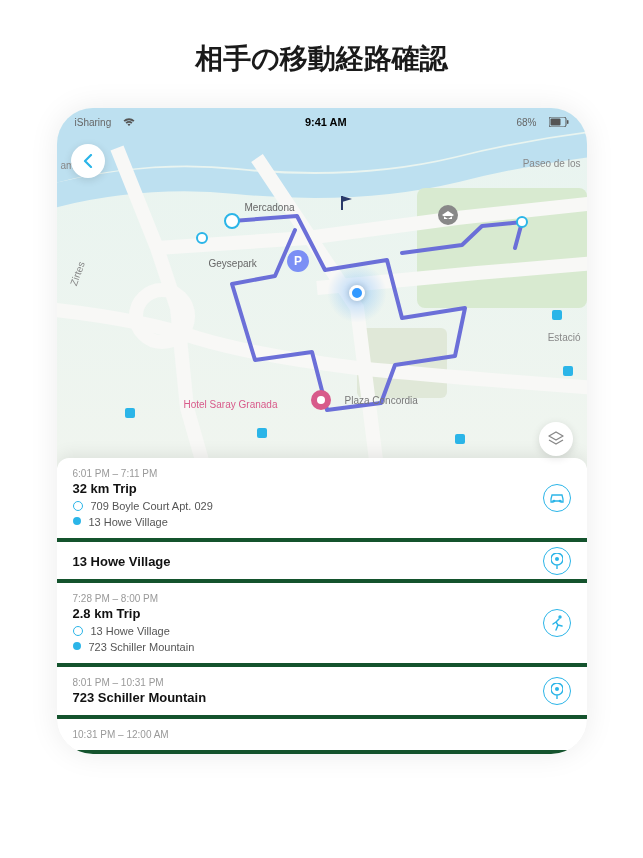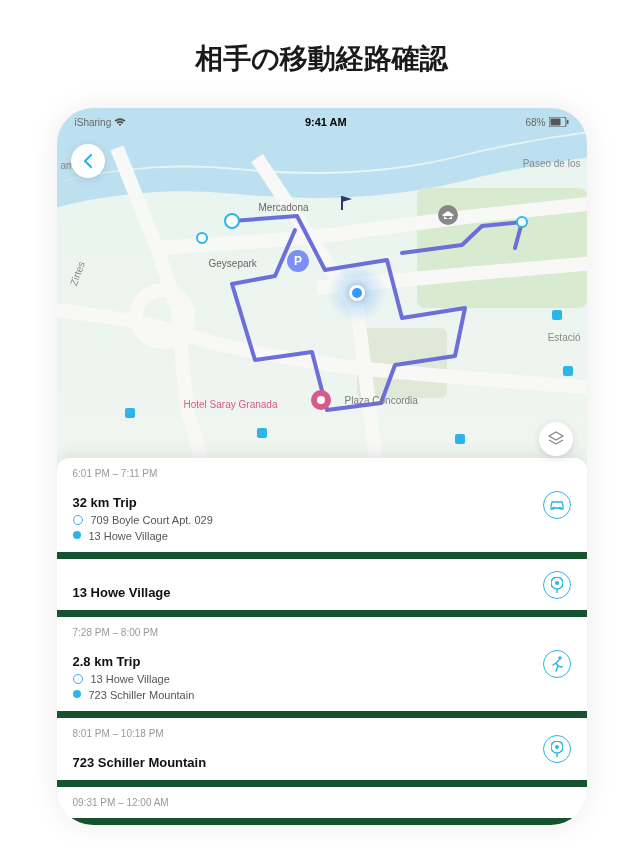--- a/index.html
+++ b/index.html
@@ -30,21 +30,21 @@
   display: flex;
   align-items: center;
   justify-content: space-between;
   padding: 8px 18px 4px;
   font-size: 10px;
   color: #666;
   position: absolute;
   top: 0; left: 0; right: 0;
   z-index: 10;
 }
-.status-left, .status-right { display: flex; align-items: center; gap: 3px; }
+.status-left, .status-right { display: flex; align-items: center; gap: 12px; }
 .status-center { font-weight: 600; color: #000; font-size: 11px; }
 .battery-icon { display: inline-flex; align-items: center; }
 .map-area {
   height: 360px;
   background: linear-gradient(180deg, #e8f4f0 0%, #f0f5ef 100%);
   position: relative;
   overflow: hidden;
 }
 .map-svg { position: absolute; top: 0; left: 0; width: 100%; height: 100%; }
 .map-label {
@@ -117,25 +117,25 @@
 }
 .calendar-icon {
   width: 28px; height: 28px;
   border: 1.5px solid #2bb5e8;
   border-radius: 6px;
   display: flex; align-items: center; justify-content: center;
 }
 .date-text { font-size: 13px; font-weight: 600; color: #222; }
 .timeline-item {
   padding: 10px 16px 10px 16px;
-  border-bottom: 7px solid #14532d;
+  border-bottom: 4px solid #14532d;
   position: relative;
 }
 .time-range { font-size: 10px; color: #999; }
-.trip-title { font-size: 13px; font-weight: 700; color: #111; margin-top: 16px; }
+.trip-title { font-size: 13px; font-weight: 700; color: #111; margin-top: 2px; }
 .location-row {
   display: flex; align-items: center; gap: 8px;
   margin-top: 4px; font-size: 11px; color: #555;
 }
 .loc-bullet {
   width: 10px; height: 10px; border: 1.5px solid #2bb5e8; border-radius: 50%;
   flex-shrink: 0;
 }
 .loc-pin {
   width: 8px; height: 10px;
@@ -213,21 +213,21 @@
         <rect x="506" y="258" width="10" height="10" rx="2"></rect>
       </g>
 
       <g transform="translate(285,88)">
         <line x1="0" y1="0" x2="0" y2="14" stroke="#2a3a6a" stroke-width="2"></line>
         <path d="M0 0 L10 3 L0 6 Z" fill="#2a3a6a"></path>
       </g>
     </svg>
 
     <span class="map-label" style="top:52px; left:4px;">amar</span>
-    <span class="map-label" style="top:94px; left:202px; color:#666; font-weight:500;">Mercadona</span>
+    <span class="map-label" style="top:94px; left:188px; color:#666; font-weight:500;">Mercadona</span>
     <span class="map-label" style="top:150px; left:152px; color:#666;">Geysepark</span>
     <span class="map-label hotel" style="top:291px; left:127px;">Hotel Saray Granada</span>
     <span class="map-label" style="top:287px; left:288px; color:#777;">Plaza Concordia</span>
     <span class="map-label" style="top:50px; right:6px;">Paseo de los</span>
     <span class="map-label" style="top:160px; left:8px; transform:rotate(-70deg);">Zirtes</span>
     <span class="map-label" style="top:224px; right:6px;">Estació</span>
 
     <div class="pin" style="top:142px; left:230px;">
       <svg width="22" height="26" viewBox="0 0 22 26">
           <path d="M11 0 A11 11 0 0 1 11 22 L11 26 L11 22 A11 11 0 0 1 11 0" fill="#7b8ff5"></path>
@@ -315,28 +315,28 @@
       </div>
       <div class="activity-badge">
         <svg width="14" height="16" viewBox="0 0 14 16">
             <circle cx="10" cy="2" r="1.7" fill="#2bb5e8"></circle>
             <path d="M9 4 L6 7 L8 10 L6 15 M6 7 L3 9 M8 10 L12 11" stroke="#2bb5e8" stroke-width="1.5" fill="none" stroke-linecap="round"></path>
           </svg>
       </div>
     </div>
 
     <div class="timeline-item">
-      <div class="time-range">8:01 PM – 10:18 PM</div>
+      <div class="time-range">8:01 PM – 10:31 PM</div>
       <div class="trip-title">723 Schiller Mountain</div>
       <div class="activity-badge">
         <svg width="12" height="16" viewBox="0 0 12 16">
             <path d="M6 0 A6 6 0 0 1 6 12 L6 16 L6 12 A6 6 0 0 1 6 0" fill="none" stroke="#2bb5e8" stroke-width="1.4"></path>
             <circle cx="6" cy="6" r="2" fill="#2bb5e8"></circle>
           </svg>
       </div>
     </div>
 
     <div class="timeline-item">
-      <div class="time-range">09:31 PM – 12:00 AM</div>
+      <div class="time-range">10:31 PM – 12:00 AM</div>
     </div>
   </div>
 
 </div>
 
 </body></html>

